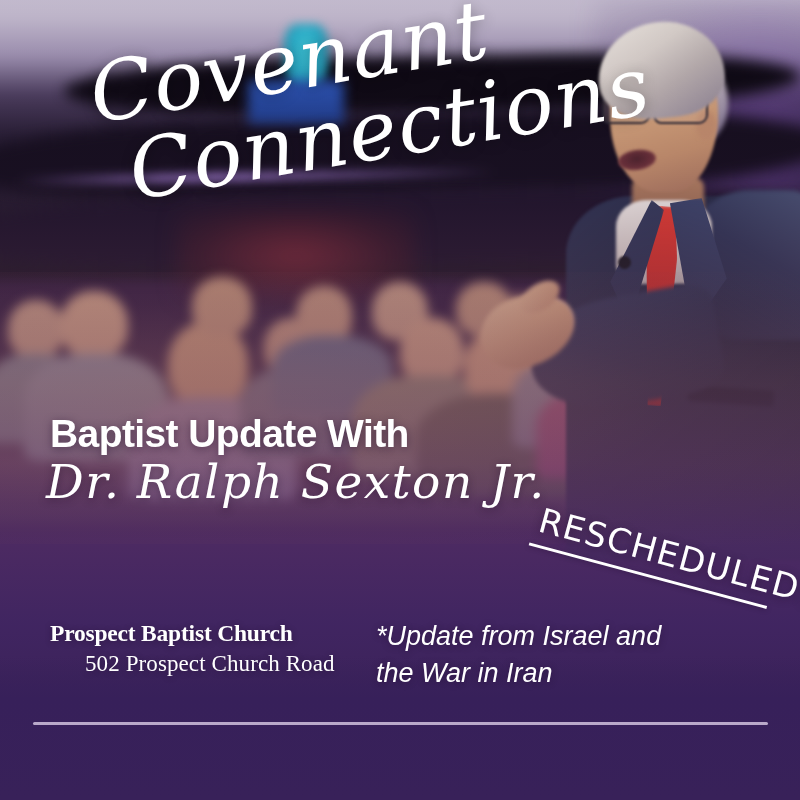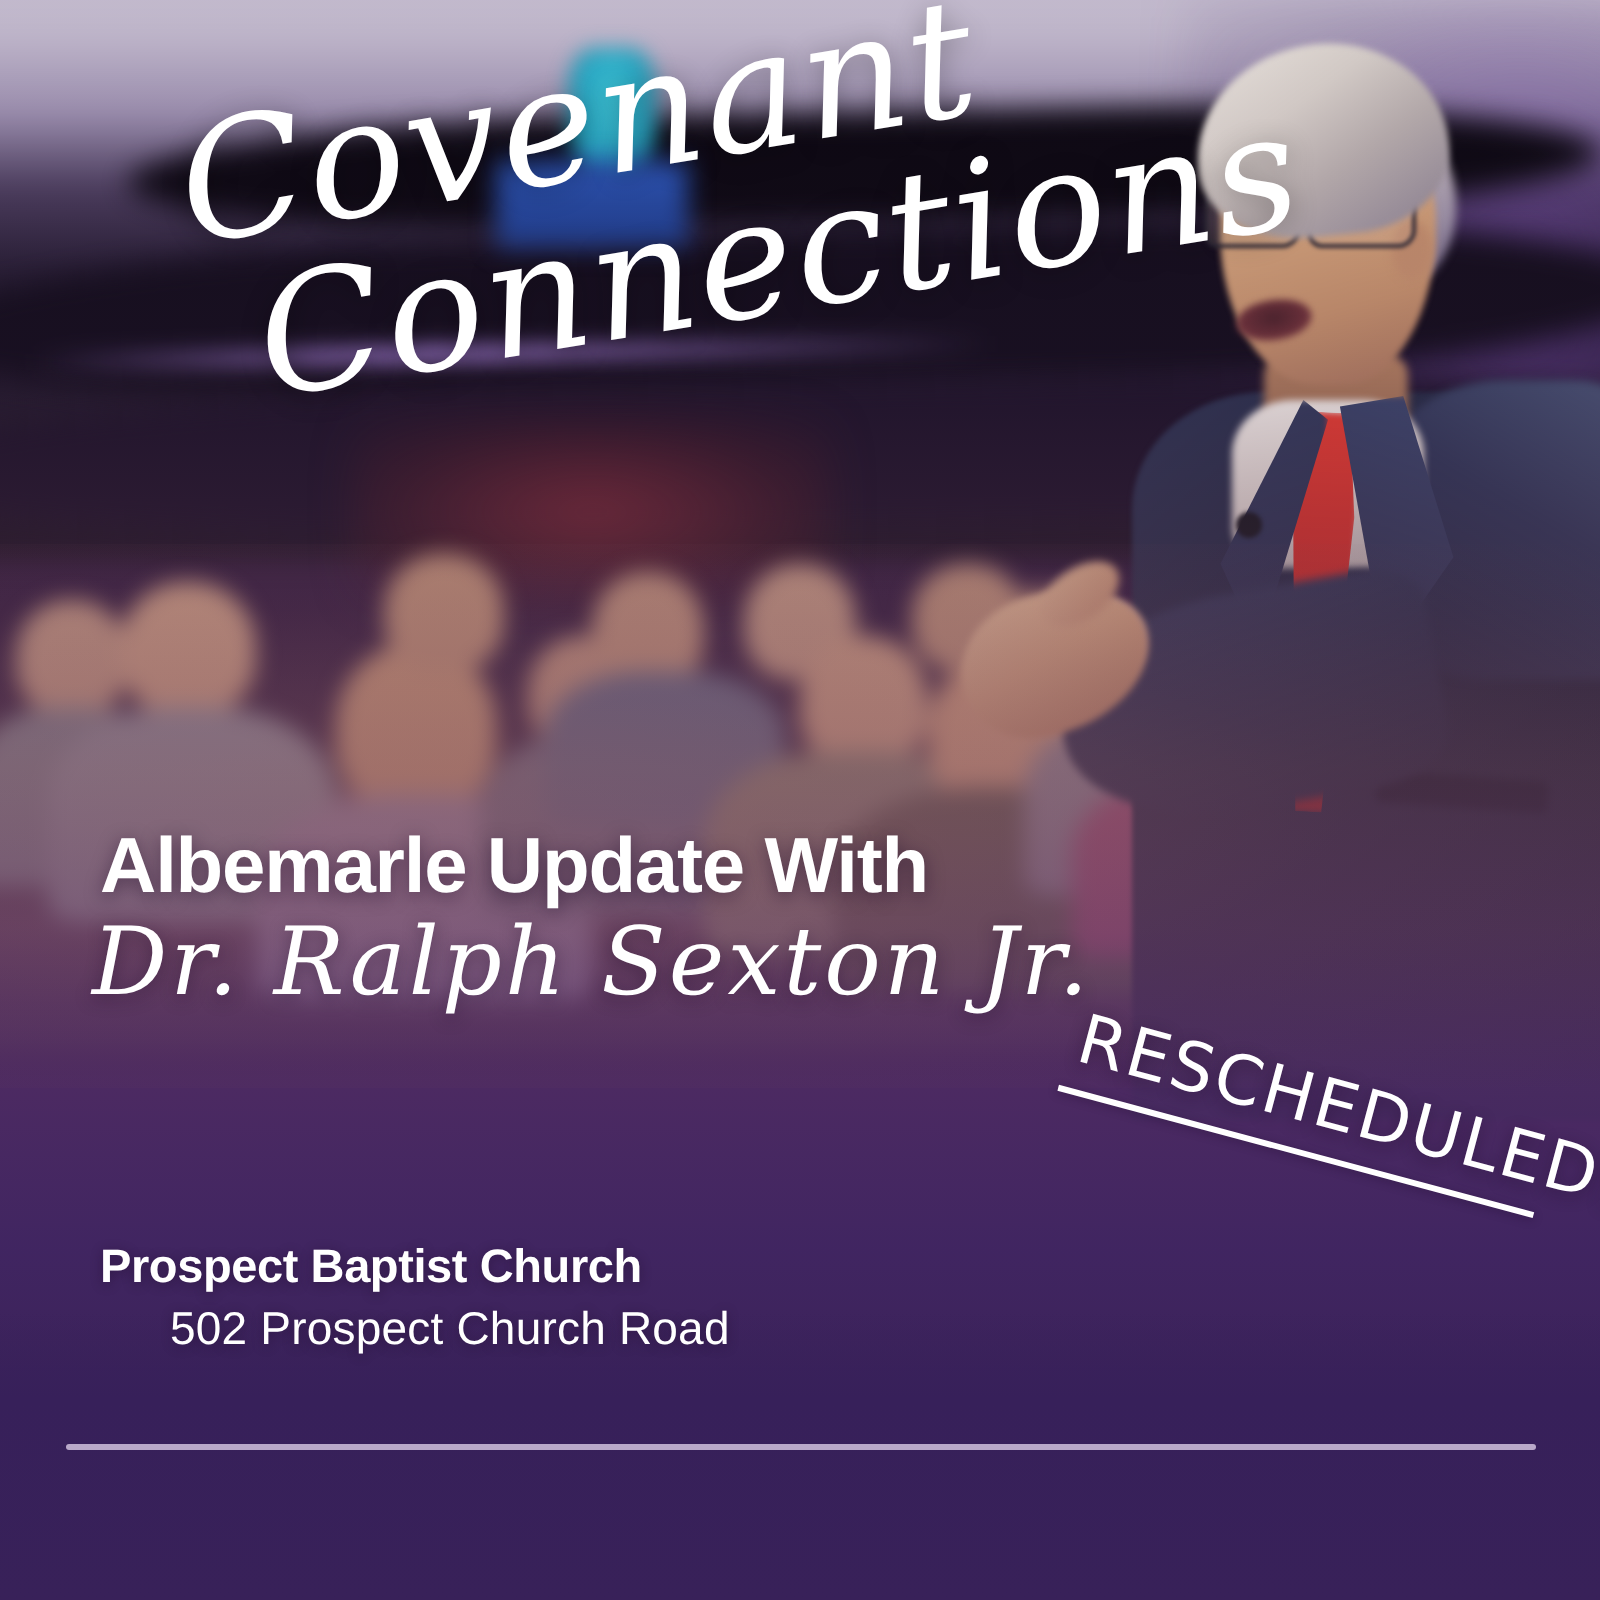--- a/index.html
+++ b/index.html
@@ -409,21 +409,21 @@
     display: inline-block;
     padding: 0 4px;
   }
 
   
   .address {
     position: absolute;
     left: 50px;
     top: 618px;
     color: #ffffff;
-    font-family: Liberation Sans, sans-serif;
+    font-family: Liberation Serif, serif;
     font-size: 23px;
     line-height: 1.32;
     text-shadow: 0 1px 6px rgba(30,10,40,0.45);
   }
   .address .venue {
     font-weight: 700;
     font-size: 23.5px;
     letter-spacing: -0.2px;
   }
   .address .line {
@@ -581,30 +581,34 @@
   <div class="wash-warm"></div>
   <div class="wash-bottom"></div>
 
   <div class="content">
 
     <div class="title-script">
       <span class="l1">Covenant</span>
       <span class="l2">Connections</span>
     </div>
 
-    <div class="headline">Albemarle Update With</div>
+    <div class="headline">Baptist Update With</div>
 
     <div class="speaker-name">Dr. Ralph Sexton Jr.</div>
 
 
     <div class="address">
       <div class="venue">Prospect Baptist Church</div>
       <div class="line">502 Prospect Church Road</div>
     </div>
 
+    <div class="note">
+      <div>*Update from Israel and</div>
+      <div>the War in Iran</div>
+    </div>
 
     <div class="stamp">
       <span class="stamp-text">RESCHEDULED!</span>
       <span class="stamp-rule"></span>
     </div>
 
     <div class="divider"></div>
 
   </div>
 </div>

